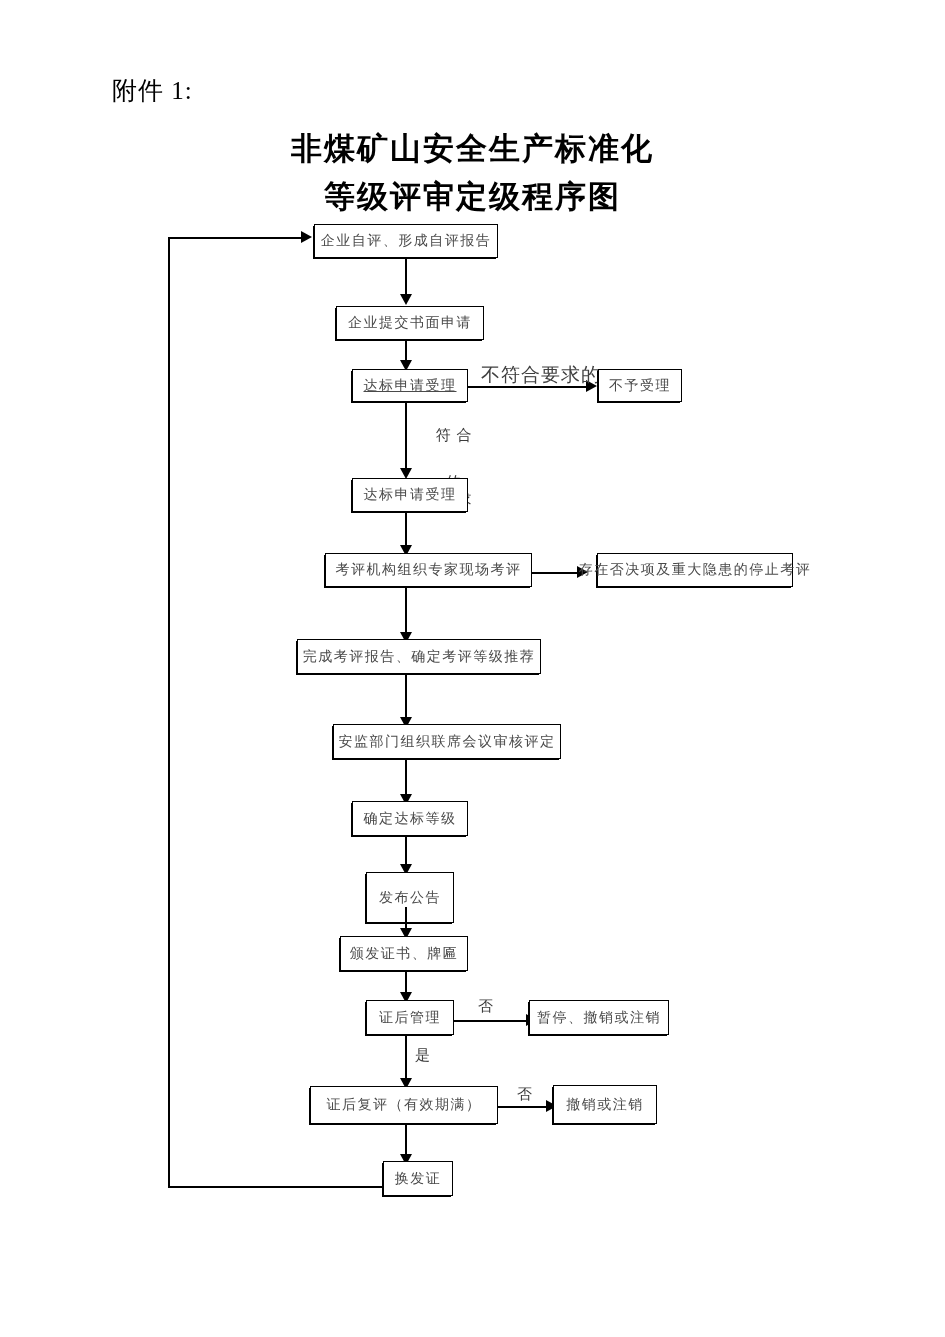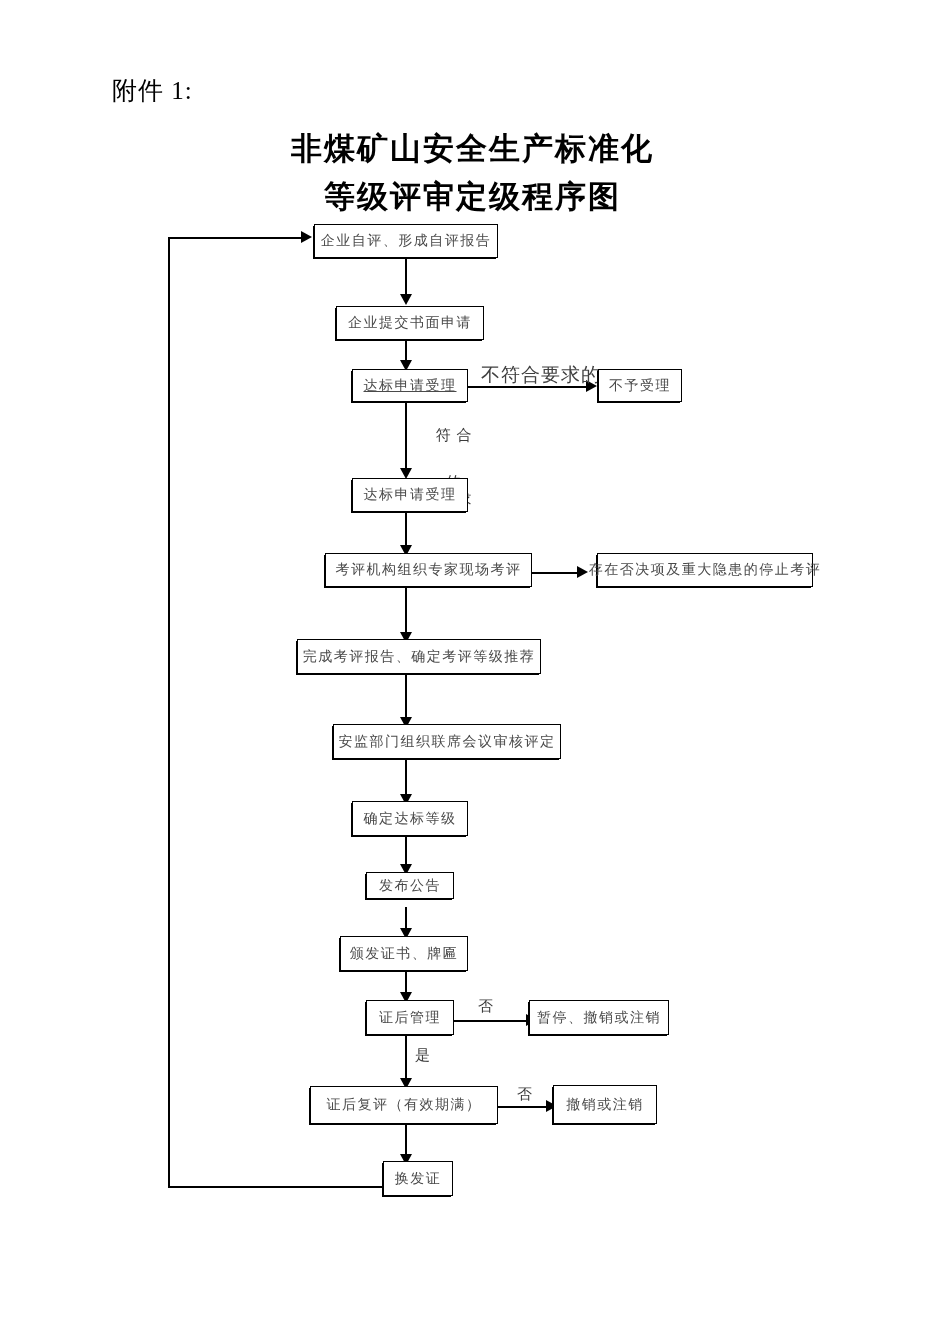--- a/index.html
+++ b/index.html
@@ -151,41 +151,41 @@
   <div class="node heavy" style="left:352px; top:478px; width:116px; height:34px;">达标申请受理</div>
 
   <div class="vline" style="left:405px; top:512px; height:40px;"></div>
   <div class="arrow-down" style="left:400px; top:545px;"></div>
 
   <div class="node heavy" style="left:325px; top:553px; width:207px; height:34px;">考评机构组织专家现场考评</div>
 
   <div class="hline" style="left:532px; top:572px; width:47px;"></div>
   <div class="arrow-right" style="left:577px; top:566px;"></div>
 
-  <div class="node heavy" style="left:597px; top:553px; width:216px; height:34px;">存在否决项及重大隐患的停止考评</div>
+  <div class="node heavy" style="left:597px; top:553px; width:196px; height:34px;">存在否决项及重大隐患的停止考评</div>
 
   <div class="vline" style="left:405px; top:587px; height:52px;"></div>
   <div class="arrow-down" style="left:400px; top:632px;"></div>
 
   <div class="node heavy" style="left:297px; top:639px; width:244px; height:35px;">完成考评报告、确定考评等级推荐</div>
 
   <div class="vline" style="left:405px; top:674px; height:50px;"></div>
   <div class="arrow-down" style="left:400px; top:717px;"></div>
 
   <div class="node heavy" style="left:297px; top:724px; width:228px; height:35px;margin-left:36px;">安监部门组织联席会议审核评定</div>
 
   <div class="vline" style="left:405px; top:759px; height:42px;"></div>
   <div class="arrow-down" style="left:400px; top:794px;"></div>
 
   <div class="node heavy" style="left:352px; top:801px; width:116px; height:35px;text-align:right;">确定达标等级</div>
 
   <div class="vline" style="left:405px; top:836px; height:35px;"></div>
   <div class="arrow-down" style="left:400px; top:864px;"></div>
 
-  <div class="node heavy" style="left:366px; top:872px; width:88px; height:27px;">发布公告</div>
+  <div class="node heavy" style="left:366px; top:872px; width:88px; height:51px;">发布公告</div>
 
   <div class="vline" style="left:405px; top:907px; height:27px;"></div>
   <div class="arrow-down" style="left:400px; top:928px;"></div>
 
   <div class="node heavy" style="left:340px; top:936px; width:128px; height:35px;">颁发证书、牌匾</div>
 
   <div class="vline" style="left:405px; top:971px; height:28px;"></div>
   <div class="arrow-down" style="left:400px; top:992px;"></div>
 
   <div class="node heavy" style="left:366px; top:1000px; width:88px; height:35px;">证后管理</div>

